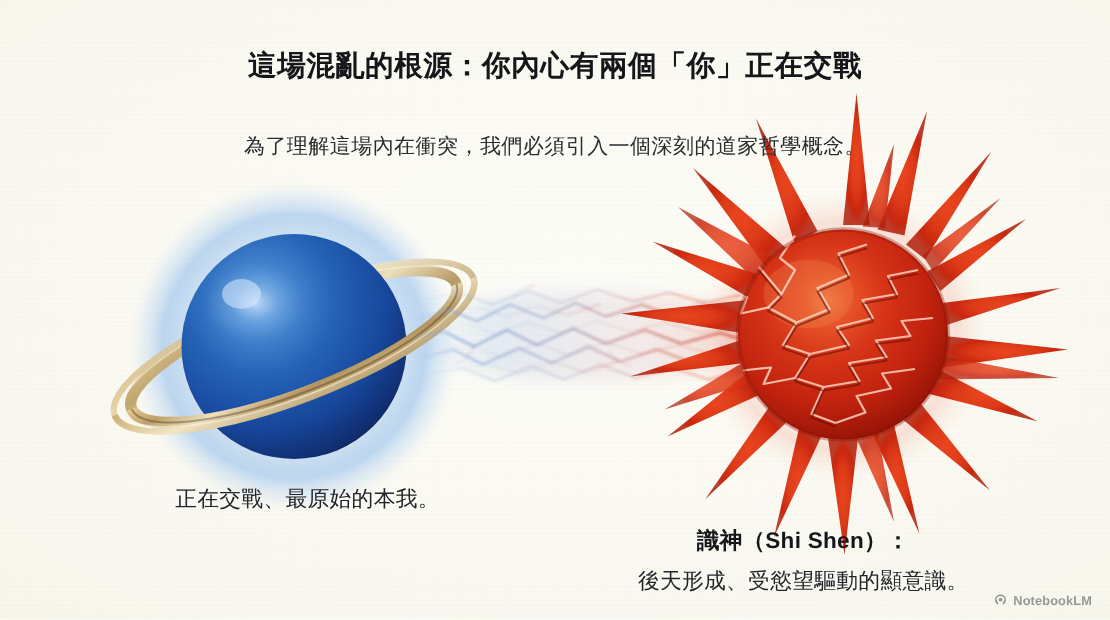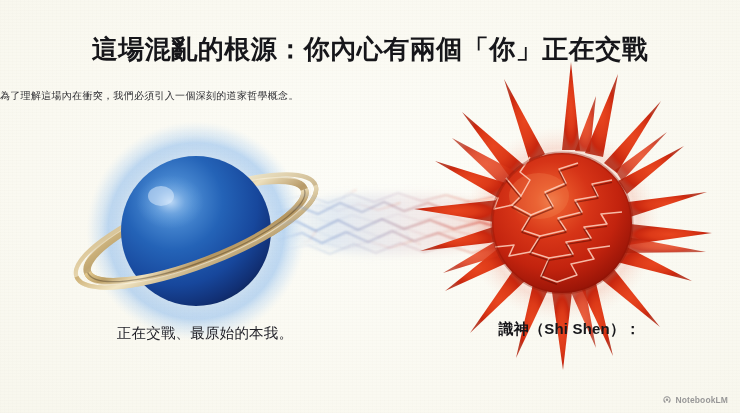--- a/index.html
+++ b/index.html
@@ -33,46 +33,47 @@
       repeating-linear-gradient(90deg, rgba(160,150,120,.022) 0px, rgba(160,150,120,.022) 1px, rgba(255,255,255,0) 1px, rgba(255,255,255,0) 4px);
   }
 
   
   .title {
     position: absolute;
     top: 33px;
     left: 0;
     width: 740px;
     text-align: center;
-    font-size: 26px;
+    font-size: 19px;
     font-weight: 700;
     letter-spacing: .5px;
     color: #16161a;
     line-height: 1.25;
     white-space: nowrap;
   }
   .subtitle {
     position: absolute;
     top: 89px;
     left: 0;
     width: 740px;
-    font-size: 10px;
+    text-align: center;
+    font-size: 14px;
     font-weight: 400;
     color: #2c2c30;
     letter-spacing: .3px;
     white-space: nowrap;
   }
 
   .caption {
     position: absolute;
     top: 318px;
     text-align: center;
   }
   .caption.left  { left: 60px;  width: 290px; }
-  .caption.right { left: 422px; width: 295px; }
+  .caption.right { left: 388px; width: 295px; margin-top: 32px; }
 
   .caption-title {
     font-size: 15px;
     font-weight: 700;
     color: #17171b;
     letter-spacing: .2px;
     line-height: 1.5;
     white-space: nowrap;
   }
   .caption-body {
@@ -318,20 +319,21 @@
   <div class="title">這場混亂的根源：你內心有兩個「你」正在交戰</div>
 
   <div class="subtitle">為了理解這場內在衝突，我們必須引入一個深刻的道家哲學概念。</div>
 
   <div class="caption left">
     <div class="caption-body">正在交戰、最原始的本我。</div>
   </div>
 
   <div class="caption right">
     <div class="caption-title">識神（Shi Shen）：</div>
+    <div class="caption-body">後天形成、受慾望驅動的顯意識。</div>
   </div>
 
   <div class="watermark">
     <span>
       <svg width="10" height="10" viewBox="0 0 12 12">
         <path d="M6 1.6 C3.6 1.6 1.6 3.4 1.6 5.9 C1.6 7.6 2.6 9 4.1 9.7 L4.1 7.6 C3.3 7.1 2.8 6.3 2.8 5.4 C2.8 4 4.2 2.8 6 2.8 C7.8 2.8 9.2 4 9.2 5.4 C9.2 6.3 8.7 7.1 7.9 7.6 L7.9 9.7 C9.4 9 10.4 7.6 10.4 5.9 C10.4 3.4 8.4 1.6 6 1.6 Z" fill="#5d5d63"></path>
         <circle cx="6" cy="5.6" r="1.5" fill="#5d5d63"></circle>
       </svg>
     </span>
     <span class="watermark-label">NotebookLM</span>

